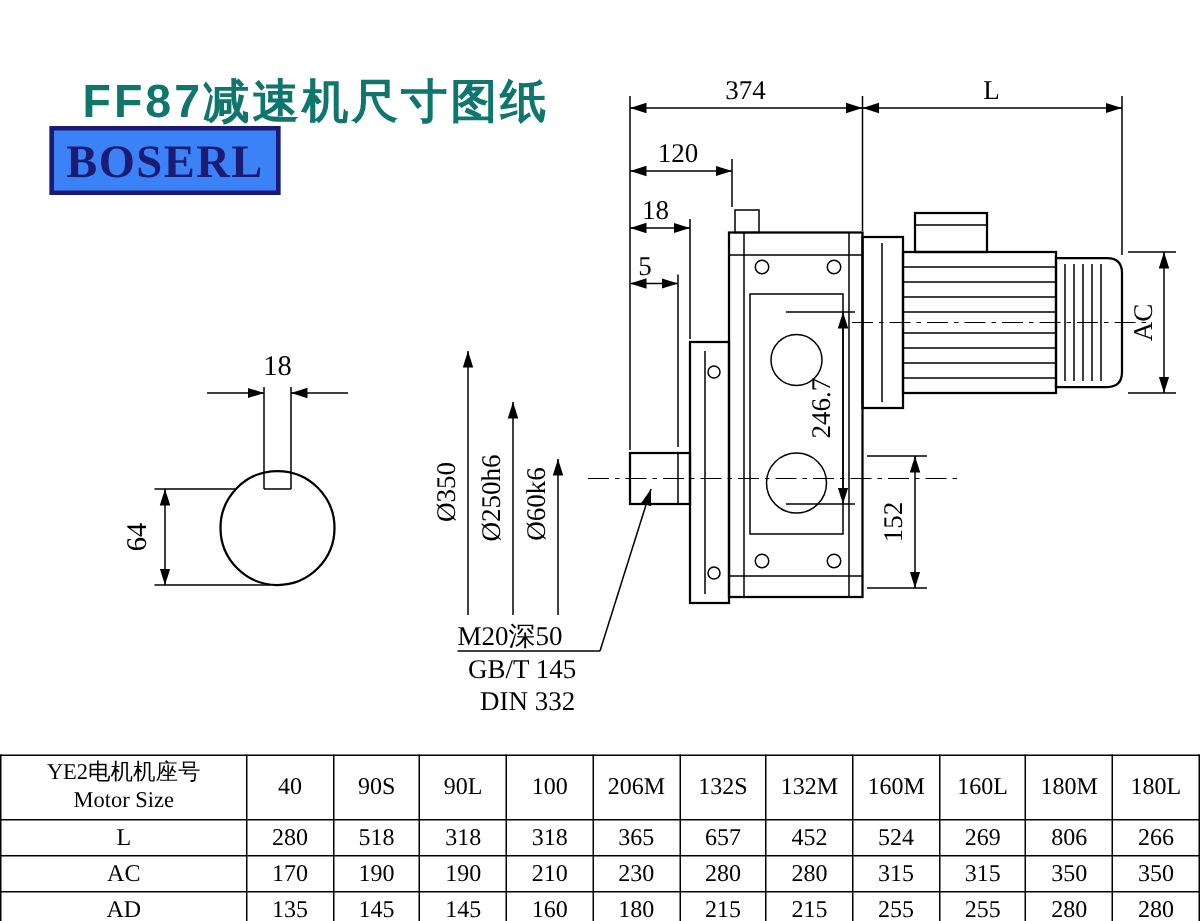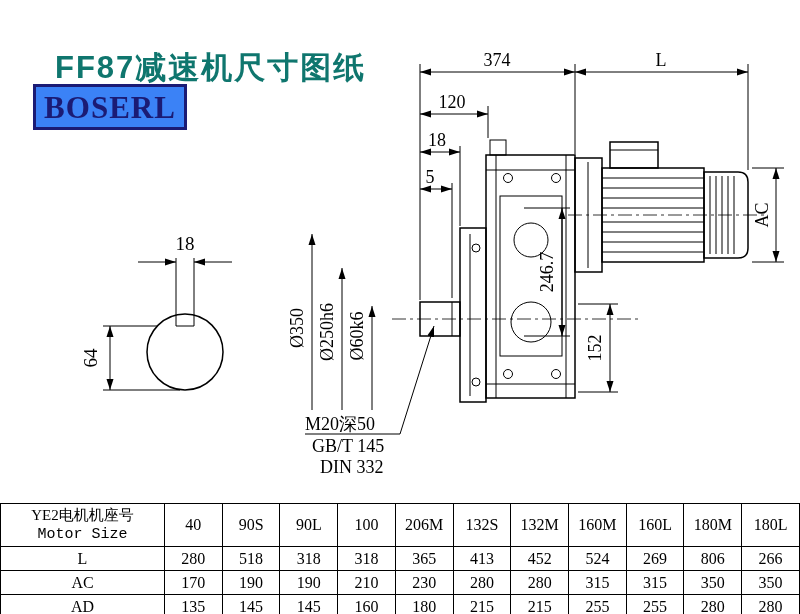--- a/index.html
+++ b/index.html
@@ -34,21 +34,21 @@
     border-collapse:collapse;table-layout:fixed;background:#fff;
   }
   .size-table th,.size-table td{
     border:1px solid #000;text-align:center;vertical-align:middle;
     font-family:"Liberation Serif", serif;font-size:16px;font-weight:normal;
     color:#000;padding:0;height:23px;overflow:hidden;white-space:nowrap;
   }
   .size-table tr.hdr th{height:42px;}
   .col-first{width:164px;}
   .hdr-cn{font-size:15px;line-height:19px;}
-  .hdr-en{font-family:Liberation Mono, monospace;font-size:15px;line-height:19px;}
+  .hdr-en{font-family:Liberation Serif, serif;font-size:15px;line-height:19px;}
 </style>
 </head>
 <body>
 
 <div class="page-title">FF87减速机尺寸图纸</div>
 
 <div class="logo-box">
   <span class="logo-text">BOSERL</span>
 </div>
 
@@ -213,21 +213,21 @@
       <th>180M</th>
       <th>180L</th>
     </tr>
     <tr>
       <th>L</th>
       <td>280</td>
       <td>518</td>
       <td>318</td>
       <td>318</td>
       <td>365</td>
-      <td>413</td>
+      <td>657</td>
       <td>452</td>
       <td>524</td>
       <td>269</td>
       <td>806</td>
       <td>266</td>
     </tr>
     <tr>
       <th>AC</th>
       <td>170</td>
       <td>190</td>

